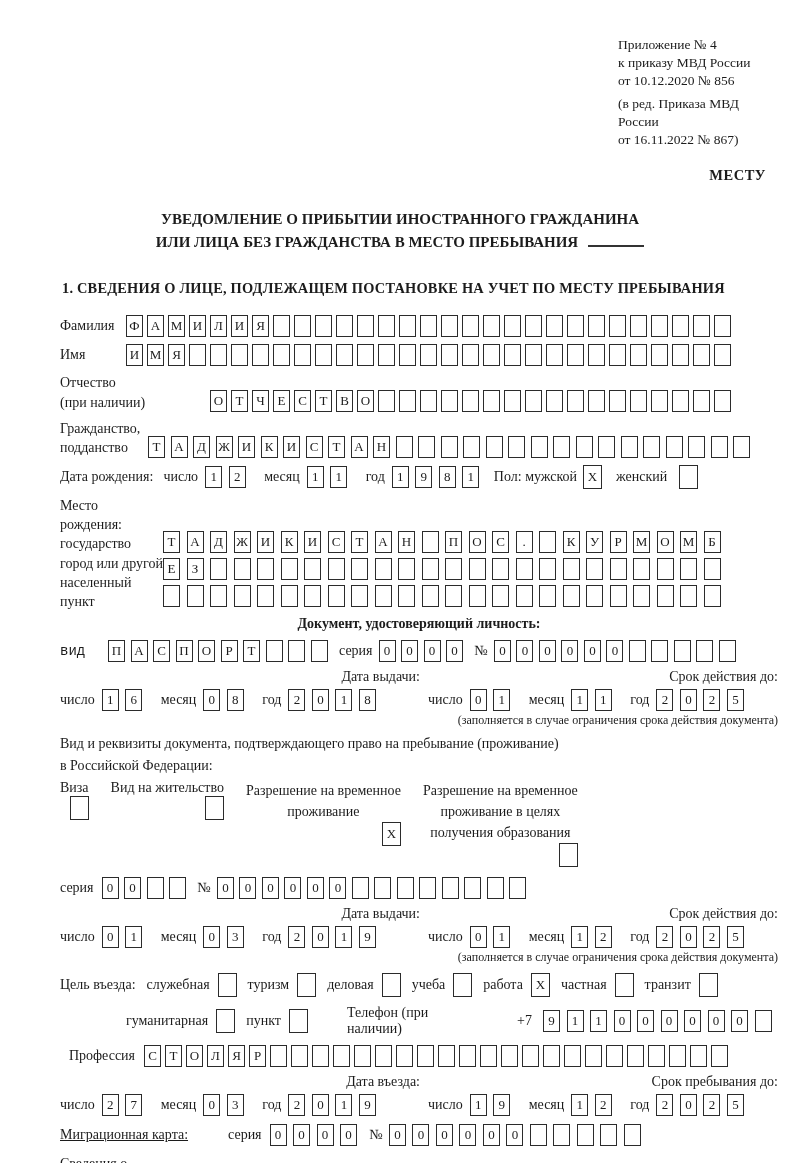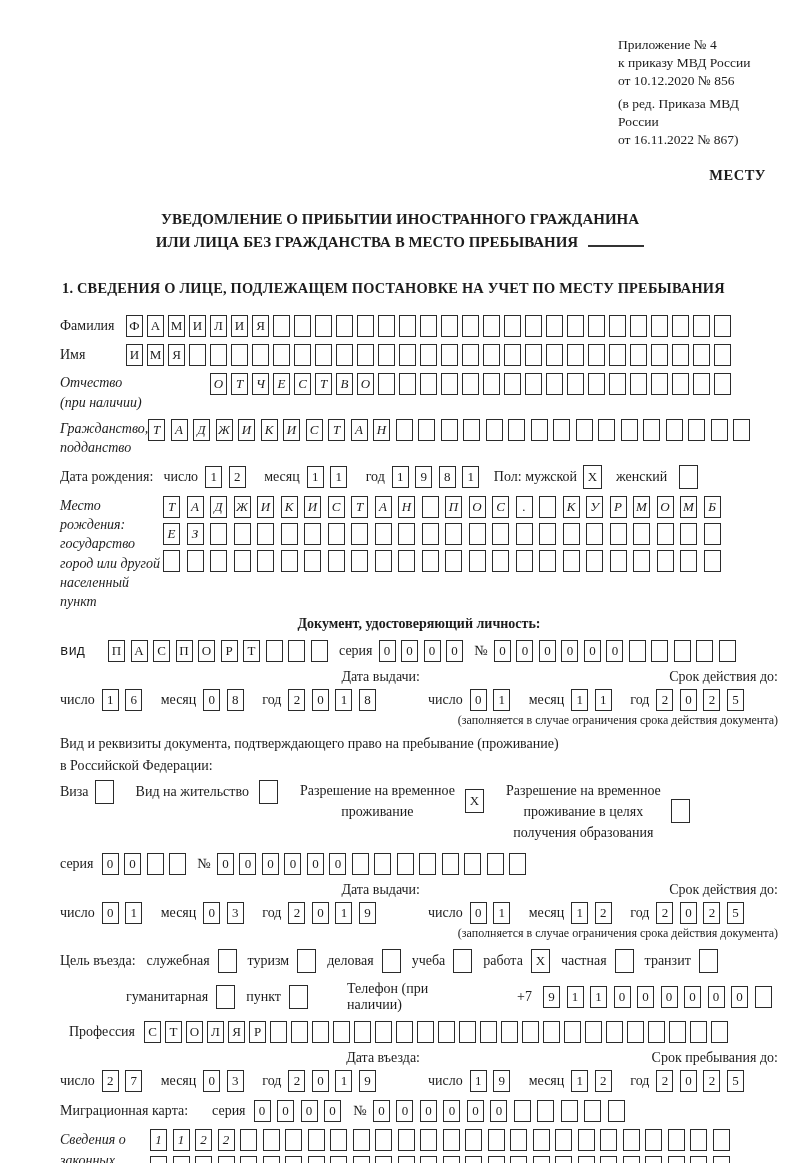--- a/index.html
+++ b/index.html
@@ -8,21 +8,21 @@
     font-family:"Liberation Serif","DejaVu Serif",serif;box-sizing:border-box;
   }
   .ref-note{margin:36px 26px 0 618px;font-size:13.5px;line-height:1.32;}
   .ref-note .amend{margin-top:6px;}
   .forma{ text-align:right;margin:18px 34px 0 0;font-weight:bold;font-size:14.5px;letter-spacing:.5px;}
   .title{ text-align:center;margin-top:24px;font-weight:bold;font-size:15px;line-height:1.55;}
   .title-underline{display:inline-block;width:56px;border-bottom:2px solid #333;height:14px;margin-left:10px;vertical-align:baseline;}
   .formbody{padding:0 22px 0 60px;}
   .sec-head{margin:26px 0 18px 2px;font-weight:bold;font-size:14.4px;letter-spacing:.2px;}
   .frow{display:flex;align-items:center;margin:0 0 7px 0;font-size:14px;}
-  .frow.top{align-items:flex-start;font-style:italic;}
+  .frow.top{align-items:flex-end;}
   .labelcol{line-height:1.38;}
   .w66{width:66px;flex:none;}
   .w48{width:48px;flex:none;font-family:Liberation Mono, monospace;}
   .w150{width:150px;flex:none;}
   .w88{width:88px;flex:none;}
   .w103{width:103px;flex:none;}
   .w84{width:84px;flex:none;text-align:center;}
   .w90{width:90px;flex:none;}
   .cells{display:flex;flex:none;}
   .cell{width:15px;height:20px;border:1.6px solid #2b2b2b;margin-right:4px;display:flex;align-items:center;justify-content:center;font-size:13px;flex:none;background:#fff;}
@@ -35,21 +35,21 @@
   .dlbl{margin:0 7px 0 12px;}
   .dlbl.first{margin-left:0;}
   .datepair{display:flex;align-items:flex-start;margin-bottom:2px;}
   .dp-col{}
   .dp-left{width:360px;flex:none;}
   .dp-right{flex:1;padding-left:8px;}
   .dp-head{text-align:right;font-size:14px;margin-bottom:4px;}
   .dp-note{text-align:right;font-size:12px;margin:1px 0 8px 0;}
   .intro{font-size:14px;margin-bottom:6px;}
   .cbrow{display:flex;align-items:flex-start;gap:22px;margin:2px 0 10px 0;font-size:14px;}
-  .opt{display:flex;align-items:center;}
+  .opt{display:flex;align-items:flex-end;flex-direction:column;}
   .opt .cells{margin-left:10px;}
   .opt-lines{text-align:center;line-height:1.5;}
   .purposerow{display:flex;align-items:center;gap:11px;font-size:14px;margin-bottom:8px;}
   .popt{display:flex;align-items:center;text-align:right;}
   .popt .cells{margin-left:8px;}
   .indent66{margin-left:66px;}
   .ml8{margin-left:8px;} .ml6{margin-left:6px;} .ml12{margin-left:12px;} .ml14{margin-left:14px;} .ml20{margin-left:20px;} .ml28{margin-left:28px;} .ml36{margin-left:36px;}
 </style>
 </head>
 <body>
@@ -684,21 +684,21 @@
             <span class="cell">2</span>
             <span class="cell">0</span>
             <span class="cell">2</span>
             <span class="cell">5</span>
           </span>
         </div>
     </div>
   </div>
 
   <div class="frow" style="margin-top:8px;">
-    <span class="ml36" style="margin-left:0;margin-right:24px;">Миграционная карта:</span>
+    <span class="ml36" style="margin-left:0;margin-right:40px;text-decoration:underline;">Миграционная карта:</span>
     <span style="margin-right:8px;">серия</span>
     <span class="cells g65">
         <span class="cell">0</span>
         <span class="cell">0</span>
         <span class="cell">0</span>
         <span class="cell">0</span>
       </span>
     <span class="ilbl">№</span>
     <span class="cells g65">
         <span class="cell">0</span>

